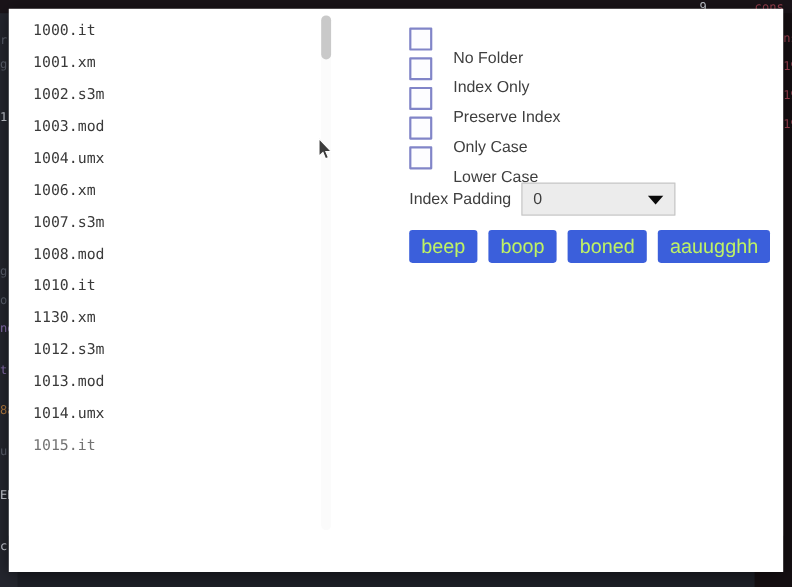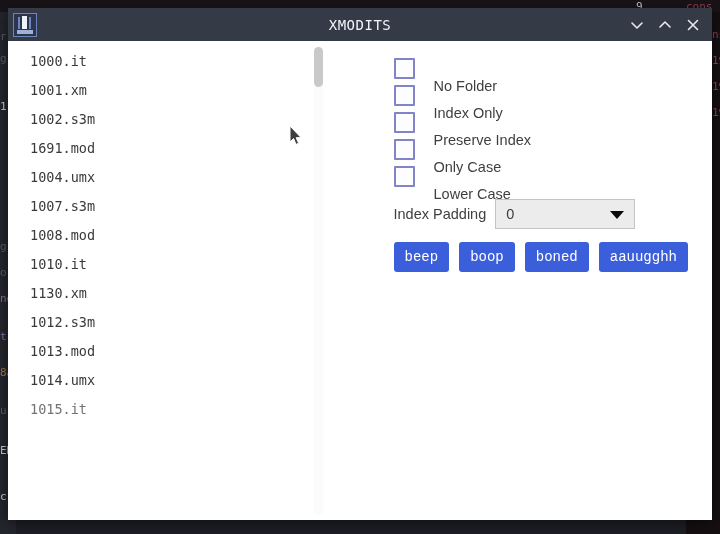--- a/index.html
+++ b/index.html
@@ -213,25 +213,25 @@
   }
 
   
   #button-row {
     display: flex;
     gap: 10px;
     margin-top: 13px;
   }
   .action-btn {
     background: #3b5fdb;
-    color: #ffffff;
+    color: #bef264;
     border: none;
     border-radius: 3px;
-    font-size: 14px;
-    font-family: Liberation Mono, monospace;
+    font-size: 18px;
+    font-family: Liberation Sans, sans-serif;
     padding: 6px 11px 7px 11px;
     height: 30px;
     line-height: 16px;
     cursor: pointer;
   }
 
   
   #destination {
     margin-top: 16px;
     width: 320px; height: 38px;
@@ -282,56 +282,31 @@
   <div class="bg-text bg-gray" style="left:0px; top:266px;">o</div>
   <div class="bg-text bg-purple" style="left:0px; top:292px;">ne</div>
   <div class="bg-text bg-purple" style="left:0px; top:330px;">t (</div>
   <div class="bg-text bg-orange" style="left:0px; top:366px;">8a</div>
   <div class="bg-text bg-gray" style="left:0px; top:404px;">u</div>
   <div class="bg-text bg-white" style="left:0px; top:444px;">ER</div>
   <div class="bg-text bg-white" style="left:0px; top:490px;">c</div>
 
   <div id="window">
 
-    <div id="titlebar">
-      <div id="titlebar-icon">
-        <span class="bar b1"></span>
-        <span class="bar b2"></span>
-        <span class="bar b3"></span>
-        <span class="bar b4"></span>
-      </div>
-      <div id="title-text">XMODITS</div>
-      <div id="win-controls">
-        <div class="wc">
-          <svg width="16" height="16" viewBox="0 0 16 16">
-            <path d="M3 6 L8 11 L13 6" fill="none" stroke="currentColor" stroke-width="1.6" stroke-linecap="round" stroke-linejoin="round"></path>
-          </svg>
-        </div>
-        <div class="wc">
-          <svg width="16" height="16" viewBox="0 0 16 16">
-            <path d="M3 10 L8 5 L13 10" fill="none" stroke="currentColor" stroke-width="1.6" stroke-linecap="round" stroke-linejoin="round"></path>
-          </svg>
-        </div>
-        <div class="wc">
-          <svg width="16" height="16" viewBox="0 0 16 16">
-            <path d="M3.5 3.5 L12.5 12.5 M12.5 3.5 L3.5 12.5" fill="none" stroke="currentColor" stroke-width="1.6" stroke-linecap="round"></path>
-          </svg>
-        </div>
-      </div>
-    </div>
 
     <div id="win-body">
 
       <div id="list-pane">
         <div id="file-list">
           <div class="file-row">1000.it</div>
           <div class="file-row">1001.xm</div>
           <div class="file-row">1002.s3m</div>
-          <div class="file-row">1691.mod</div>
+          <div class="file-row">1003.mod</div>
           <div class="file-row">1004.umx</div>
+          <div class="file-row">1006.xm</div>
           <div class="file-row">1007.s3m</div>
           <div class="file-row">1008.mod</div>
           <div class="file-row">1010.it</div>
           <div class="file-row">1130.xm</div>
           <div class="file-row">1012.s3m</div>
           <div class="file-row">1013.mod</div>
           <div class="file-row">1014.umx</div>
           <div class="file-row clipped">1015.it</div>
         </div>
         <div id="list-scrollbar">

